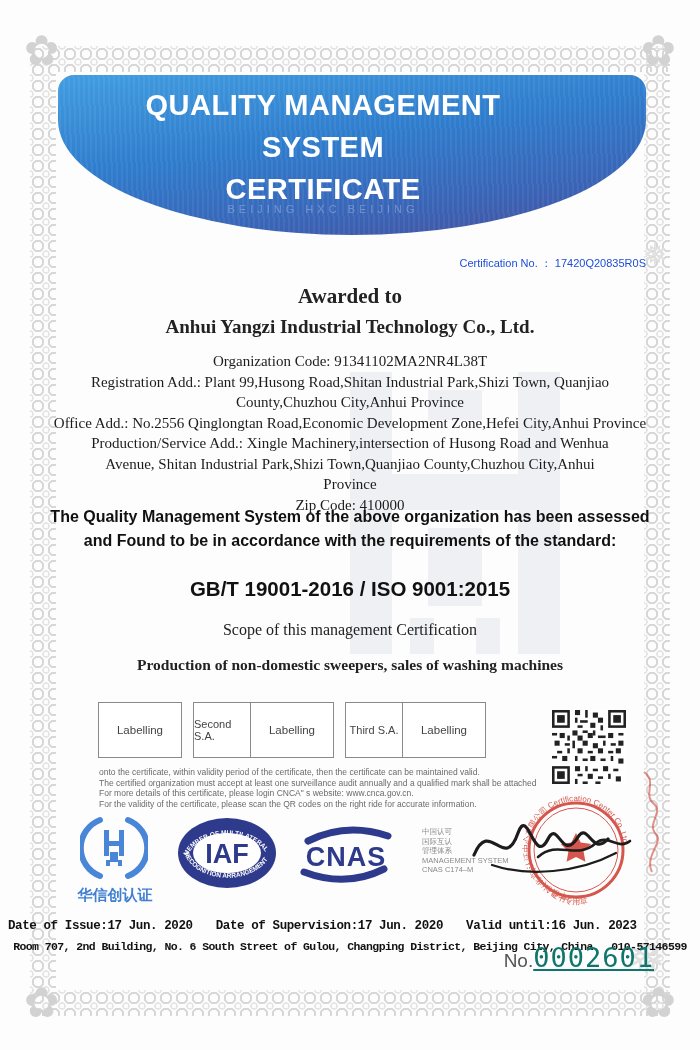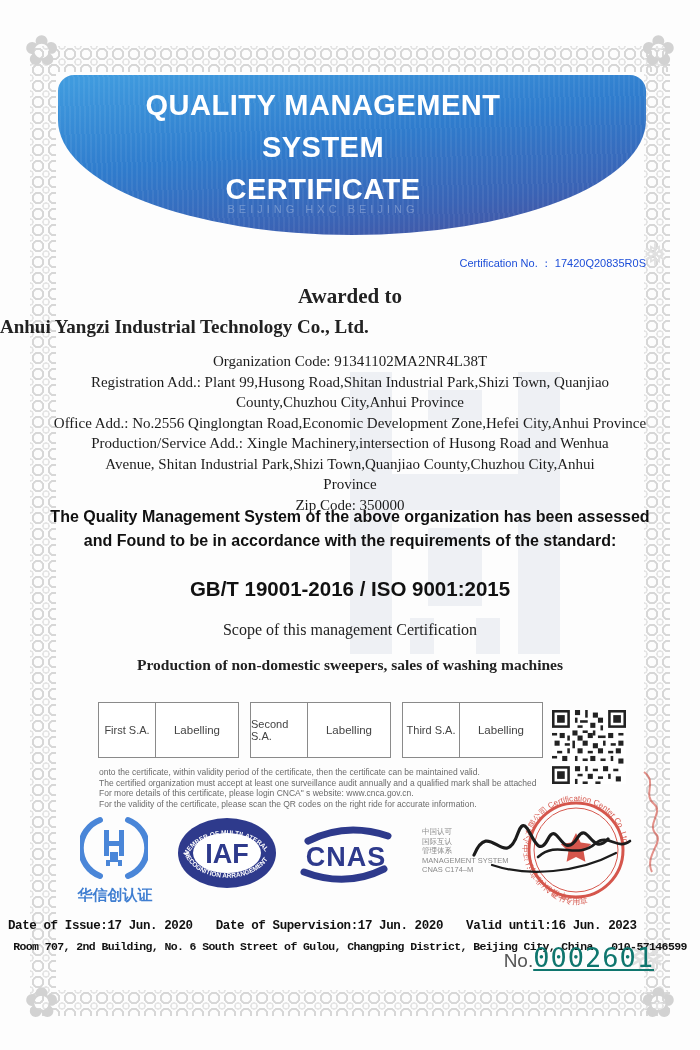--- a/index.html
+++ b/index.html
@@ -37,21 +37,21 @@
     font-size:11px;letter-spacing:4px;}
 
   
   .watermark{position:absolute;left:320px;top:348px;opacity:.55;}
 
   
   .certno{position:absolute;right:54px;top:256px;font-family:"Liberation Sans",sans-serif;
     font-weight:400;font-size:11px;color:#1d4ed8;}
   .awarded{position:absolute;left:0;width:700px;top:284px;text-align:center;
     font-weight:700;font-size:21px;}
-  .company{position:absolute;left:0;width:700px;top:316px;text-align:left;
+  .company{position:absolute;left:0;width:700px;top:316px;text-align:center;
     font-weight:700;font-size:19px;}
   .details{position:absolute;left:50px;width:600px;top:351px;text-align:center;
     font-size:15px;line-height:20.5px;color:#1c1c1c;}
   .details .d-reg{max-width:520px;margin:0 auto;}
   .details .d-prod{max-width:545px;margin:0 auto;}
   .statement{position:absolute;left:50px;width:600px;top:505px;text-align:center;
     font-family:"Liberation Sans",sans-serif;font-weight:700;font-size:16px;line-height:24px;color:#111;}
   .standard{position:absolute;left:0;width:700px;top:577px;text-align:center;
     font-family:"Liberation Sans",sans-serif;font-weight:700;font-size:20.5px;color:#111;}
   .scope-head{position:absolute;left:0;width:700px;top:621px;text-align:center;font-size:16px;}
@@ -140,32 +140,31 @@
   </div>
 
   <div class="awarded">Awarded to</div>
   <div class="company">Anhui Yangzi Industrial Technology Co., Ltd.</div>
 
   <div class="details">
     <div>Organization Code: 91341102MA2NR4L38T</div>
     <div class="d-reg">Registration Add.: Plant 99,Husong Road,Shitan Industrial Park,Shizi Town, Quanjiao County,Chuzhou City,Anhui Province</div>
     <div>Office Add.: No.2556 Qinglongtan Road,Economic Development Zone,Hefei City,Anhui Province</div>
     <div class="d-prod">Production/Service Add.: Xingle Machinery,intersection of Husong Road and Wenhua Avenue, Shitan Industrial Park,Shizi Town,Quanjiao County,Chuzhou City,Anhui Province</div>
-    <div>Zip Code: 350000</div>
+    <div>Zip Code: 410000</div>
   </div>
 
   <div class="statement">The Quality Management System of the above organization has been assessed and Found to be in accordance with the requirements of the standard:</div>
   <div class="standard">GB/T 19001-2016 / ISO 9001:2015</div>
 
   <div class="scope-head">Scope of this management Certification</div>
   <div class="scope-text">Production of non-domestic sweepers, sales of washing machines</div>
 
   <div class="audit">
     <div class="audit-group">
-      <div class="audit-sa">First S.A.</div>
       <div class="audit-label">Labelling</div>
     </div>
     <div class="audit-group">
       <div class="audit-sa">Second S.A.</div>
       <div class="audit-label">Labelling</div>
     </div>
     <div class="audit-group">
       <div class="audit-sa">Third S.A.</div>
       <div class="audit-label">Labelling</div>
     </div>

